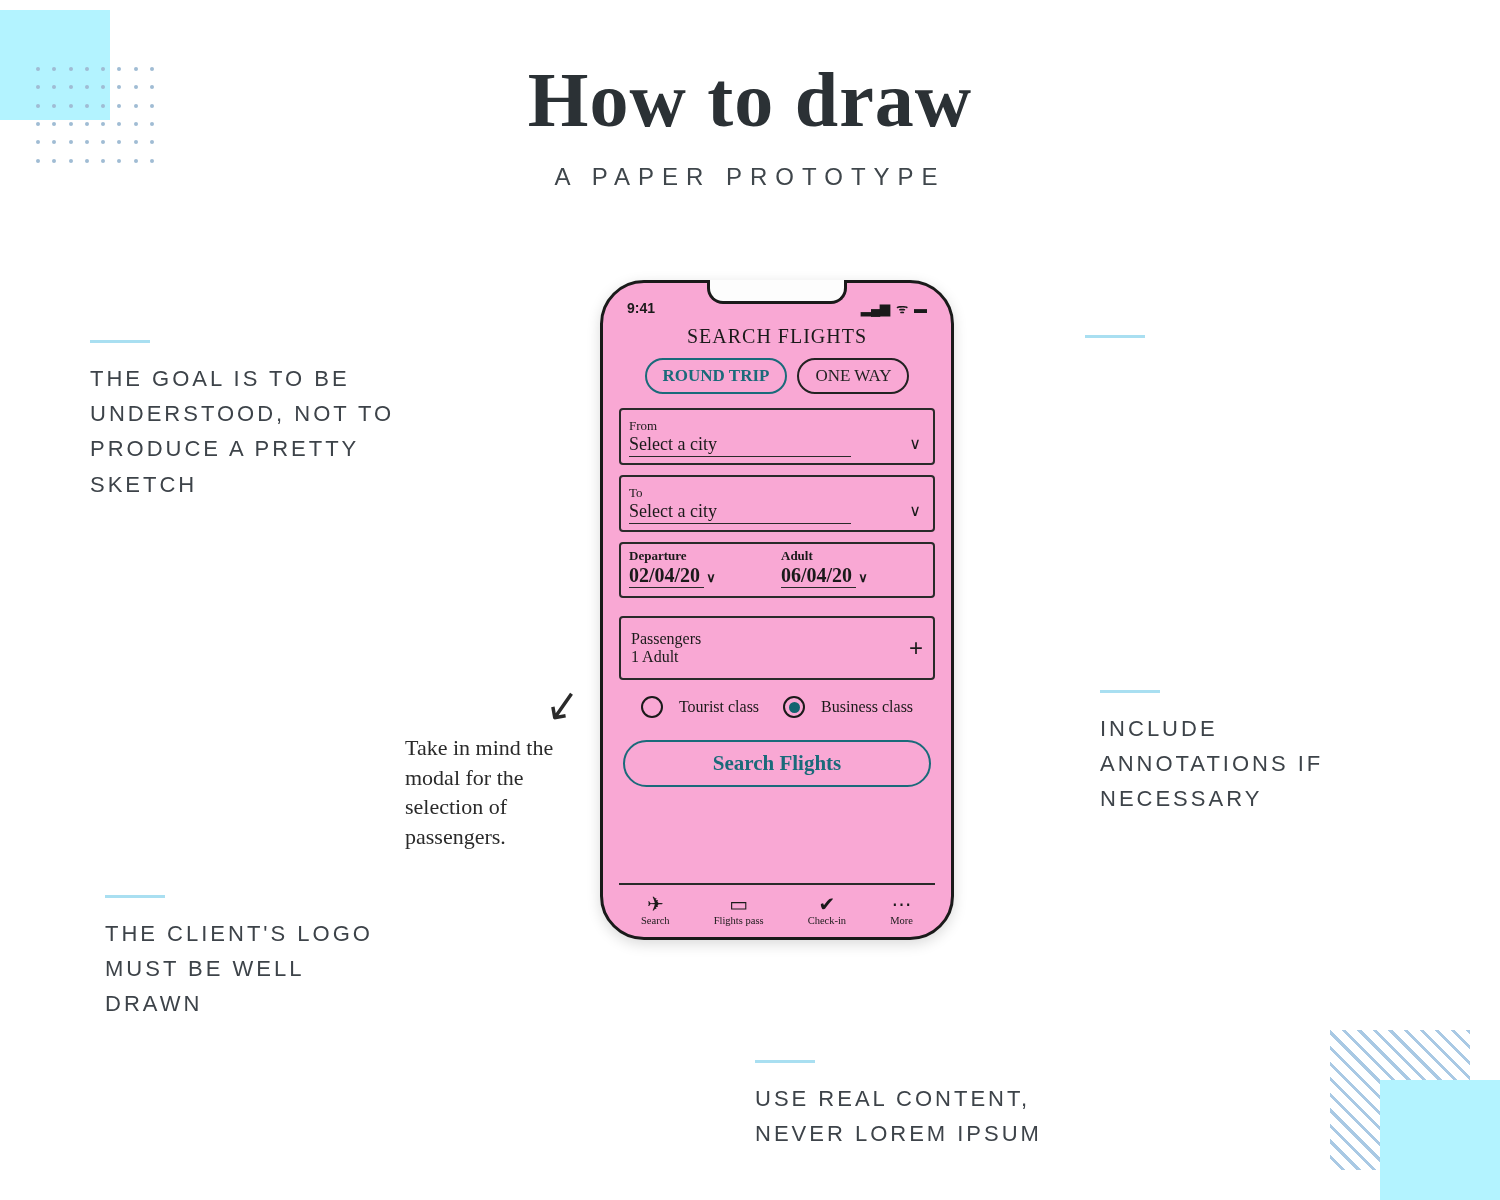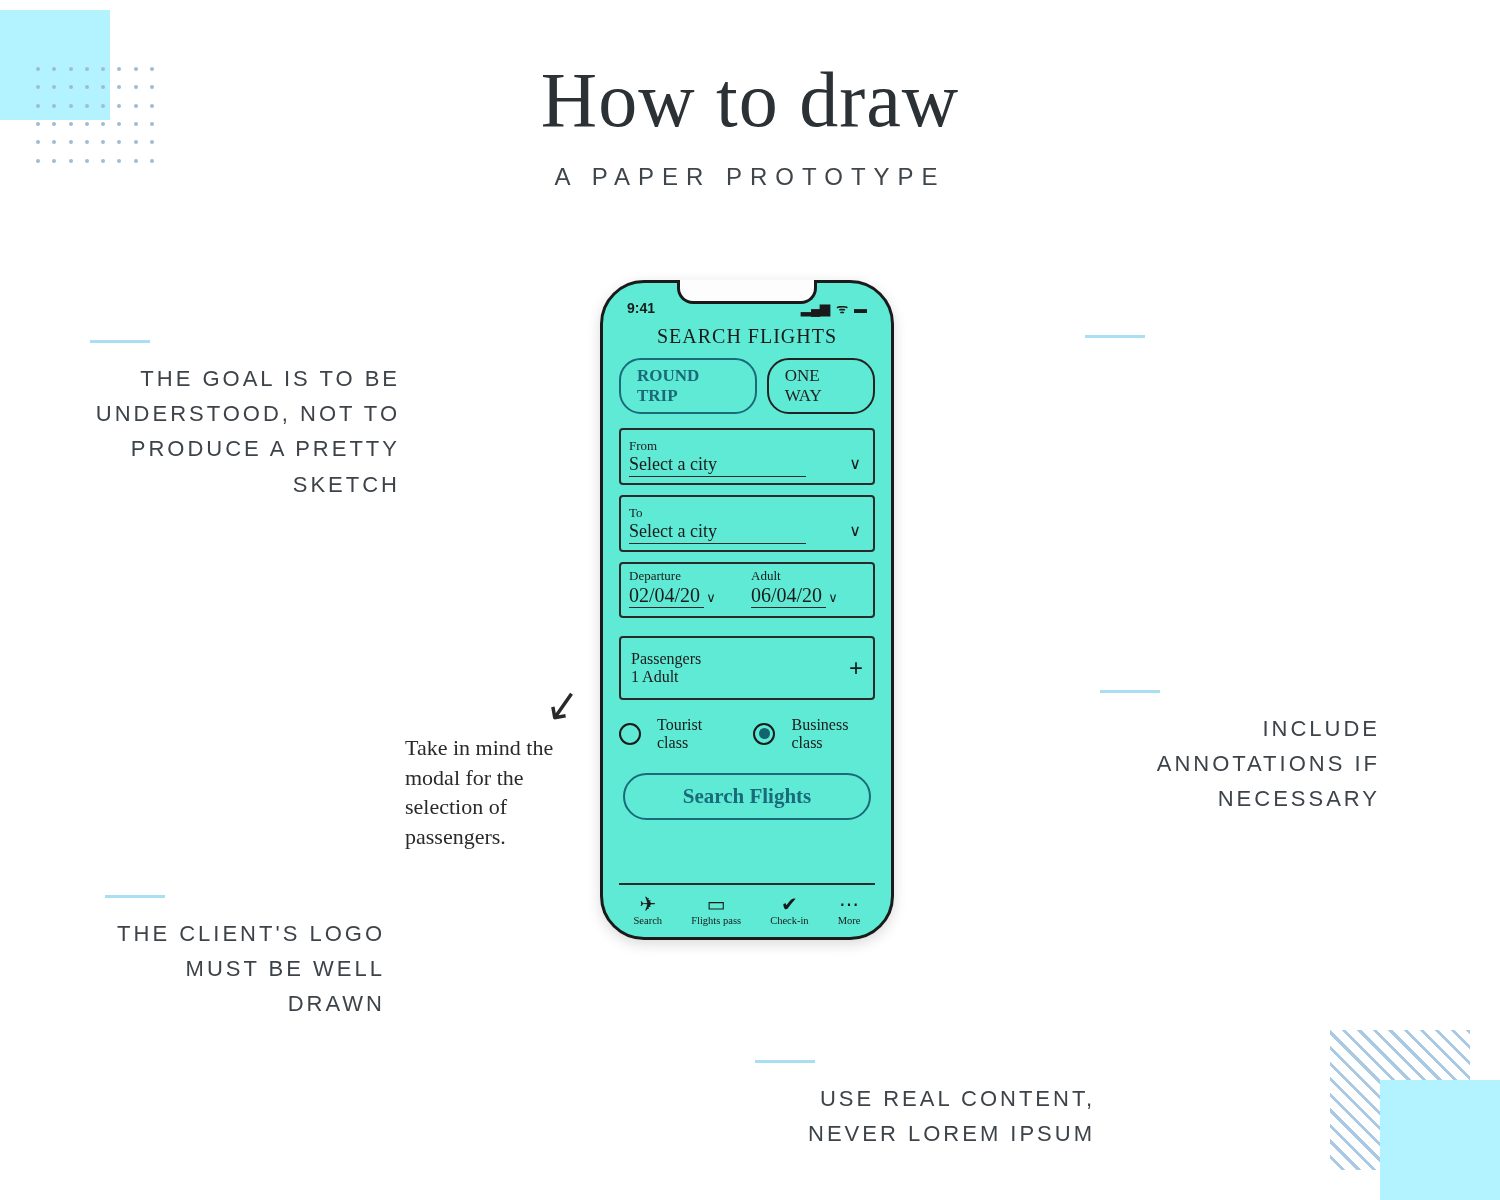--- a/index.html
+++ b/index.html
@@ -46,21 +46,21 @@
       transparent 0 8px, #a9c9e4 8px 11px);
   }
 
   
   .header {
     position: absolute; top: 55px; left: 0; right: 0;
     text-align: center;
   }
   .header h1 {
     font-family: Georgia, "Times New Roman", serif;
-    font-weight: 400;
+    font-weight: 700;
     font-size: 78px;
     color: #2b3135;
     letter-spacing: 1px;
   }
   .header .sub {
     margin-top: 18px;
     font-size: 24px;
     letter-spacing: 8px;
     color: #3f464b;
     text-transform: uppercase;
@@ -73,21 +73,20 @@
   }
   .tip .bar {
     height: 3px; width: 60px; background: #a9dff1; margin-bottom: 18px;
   }
   .tip p {
     font-size: 22px;
     letter-spacing: 3px;
     line-height: 1.6;
     color: #3d4349;
     text-transform: uppercase;
-    text-align: right;
   }
   .tip-1 { top: 340px; left: 90px; }
   .tip-2 { top: 335px; left: 1085px; width: 360px; }
   .tip-3 { top: 690px; left: 1100px; width: 280px; }
   .tip-4 { top: 895px; left: 105px; width: 280px; }
   .tip-5 { top: 1060px; left: 755px; width: 340px; }
 
   
   .anno {
     position: absolute;
@@ -104,24 +103,24 @@
     font-family: "Segoe Script", "Comic Sans MS", cursive;
     font-size: 22px; line-height: 1.35;
     color: #2a2a2a;
     margin-top: 38px;
   }
 
   
   .phone {
     position: absolute;
     top: 280px; left: 600px;
-    width: 294px; height: 660px;
+    width: 354px; height: 660px;
     border: 3px solid #1a1a1a;
     border-radius: 44px;
-    background: #5eead4;
+    background: #f9a8d4;
     box-shadow: 0 4px 14px rgba(0,0,0,0.15);
     padding: 12px 16px 10px;
     font-family: "Segoe Script", "Comic Sans MS", cursive;
     color: #1a1a1a;
   }
   .phone .notch {
     position: absolute; top: -3px; left: 50%; transform: translateX(-50%);
     width: 140px; height: 24px;
     background: #fdfdfd;
     border: 3px solid #1a1a1a; border-top: none;
@@ -154,21 +153,21 @@
     padding: 8px 8px 6px; margin-bottom: 10px;
     position: relative;
   }
   .field .lbl { font-size: 13px; }
   .field .val { font-size: 18px; border-bottom: 1.5px solid #2a2a2a; padding-bottom: 1px; display: inline-block; min-width: 75%; }
   .field .chev {
     position: absolute; right: 12px; bottom: 10px; font-size: 16px;
     font-family: Arial, sans-serif;
   }
 
-  .daterow { display: flex; gap: 8px; }
+  .daterow { display: flex; gap: 8px; font-weight: bold; }
   .daterow .half { flex: 1; }
   .daterow .lbl { font-size: 13px; }
   .daterow .val { font-size: 20px; border-bottom: 1.5px solid #2a2a2a; display: inline-block; padding-right: 4px; }
   .daterow .chev { font-size: 13px; font-family: Arial, sans-serif; margin-left: 2px; }
   .date-box { border: 2px solid #2a2a2a; border-radius: 4px; padding: 4px 8px 8px; margin-bottom: 18px; }
 
   .pax {
     border: 2px solid #2a2a2a; border-radius: 4px;
     padding: 12px 10px; display: flex; justify-content: space-between; align-items: center;
     margin-bottom: 16px;

